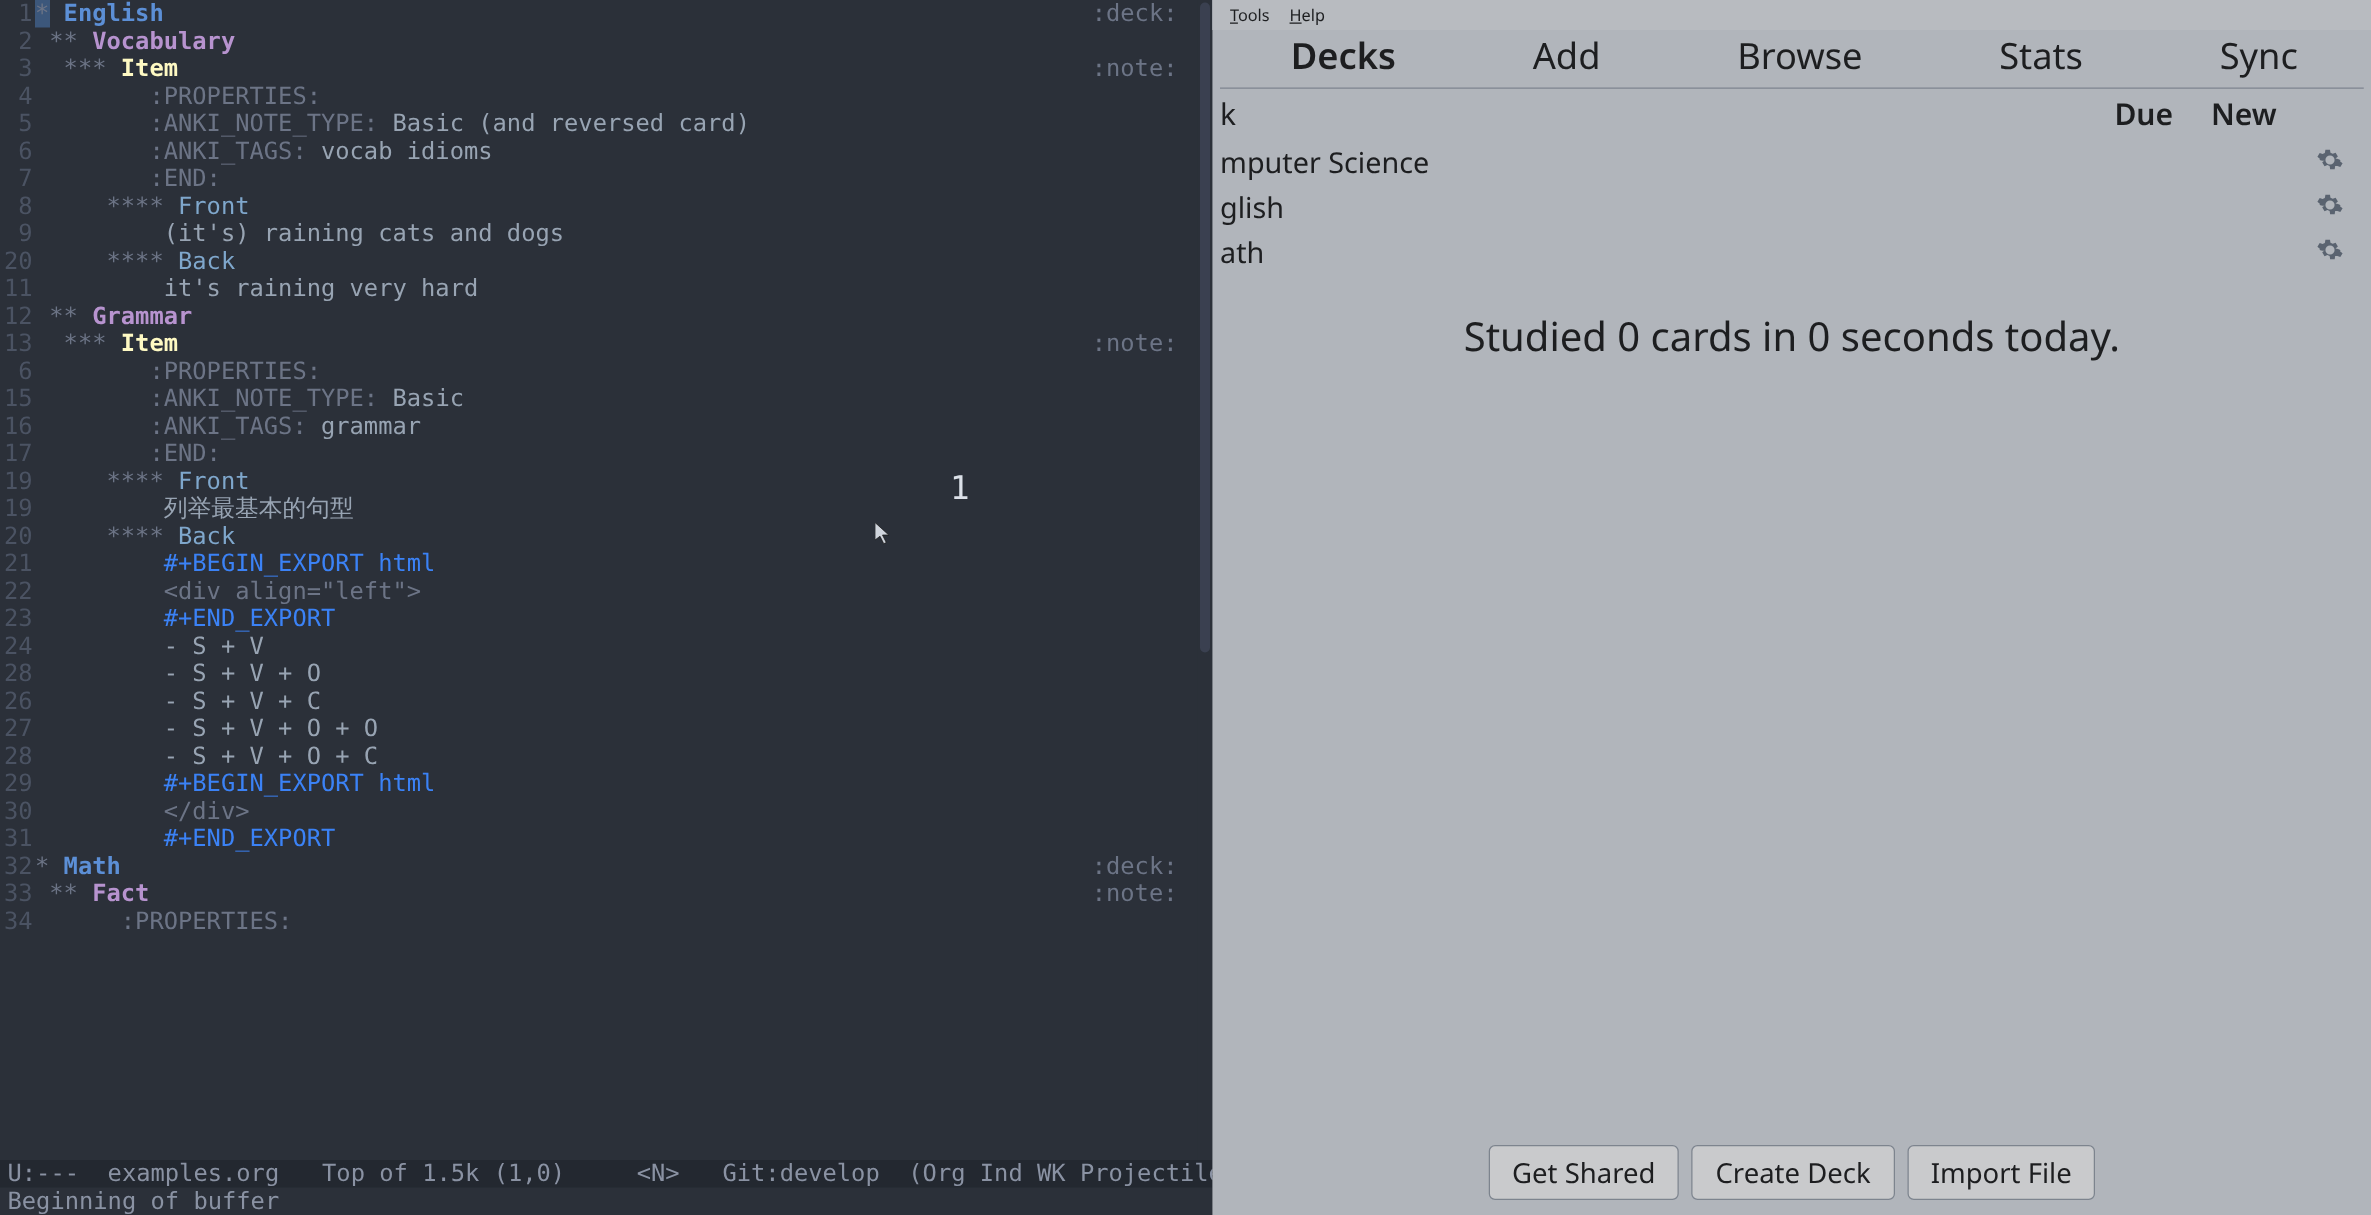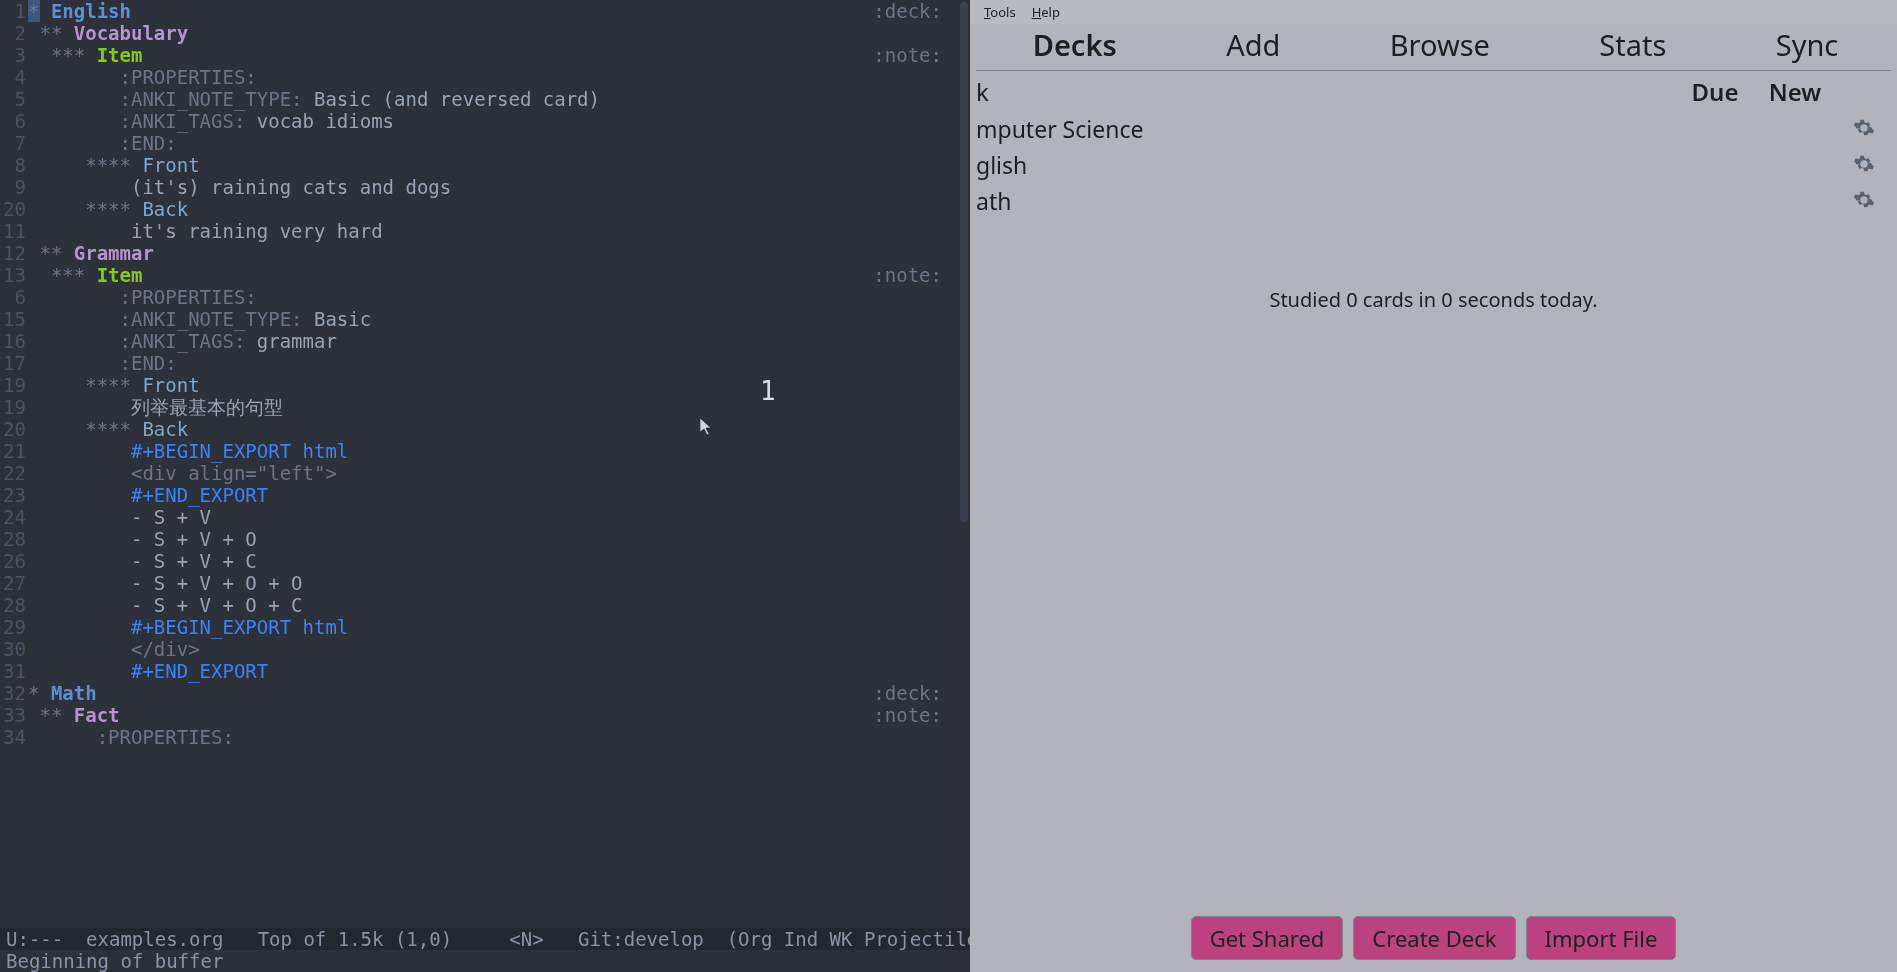--- a/index.html
+++ b/index.html
@@ -37,21 +37,21 @@
   .code {
     position: absolute;
     left: 28px; right: 6px; top: 0;
     white-space: pre;
   }
   .code .row { height: 22px; }
   .row .tag { float: right; color: #6c7486; padding-right: 22px; }
   .star      { color: #6c7486; }
   .h1        { color: #5c8fd6; font-weight: bold; }
   .h2        { color: #b793cf; font-weight: bold; }
-  .h3        { color: #84cc16; font-weight: bold; }
+  .h3        { color: #fef9c3; font-weight: bold; }
   .h4        { color: #7fa7cc; font-weight: normal; }
   .prop      { color: #6c7486; }
   .propk     { color: #6c7486; }
   .propv     { color: #98a4b3; }
   .txt       { color: #98a4b3; }
   .block     { color: #3b82f6; }
   .html      { color: #6c7486; }
   .cursor-cell {
     position: absolute;
     left: 28px; top: 0;
@@ -160,36 +160,36 @@
     font-size: 23px;
     padding: 6px 22px 6px 6px;
     color: #1a1a1a;
   }
   .deck-row .name { flex: 1; cursor: pointer; }
   .deck-row .c    { width: 80px; text-align: center; }
   .deck-row .gear { width: 40px; text-align: right; cursor: pointer; }
   .gear svg { width: 22px; height: 22px; fill: #6b7684; }
   .anki-status {
     text-align: center;
-    font-size: 20px;
-    color: #1a1a1a;
-    margin-top: 70px;
+    font-size: 32px;
+    color: #1a1a1a;
+    margin-top: 40px;
   }
   .anki-bottom {
     position: absolute;
     left: 0; right: 0; bottom: 12px;
     display: flex;
     gap: 10px;
     justify-content: center;
   }
   .anki-bottom button {
     font-family: inherit;
     font-size: 22px;
     padding: 6px 18px;
-    background: #ec4899;
+    background: #ffffff;
     border: 1px solid #9aa2ad;
     border-radius: 5px;
     cursor: pointer;
     color: #1a1a1a;
   }
 </style>
 </head>
 <body>
 
 <div class="app">

